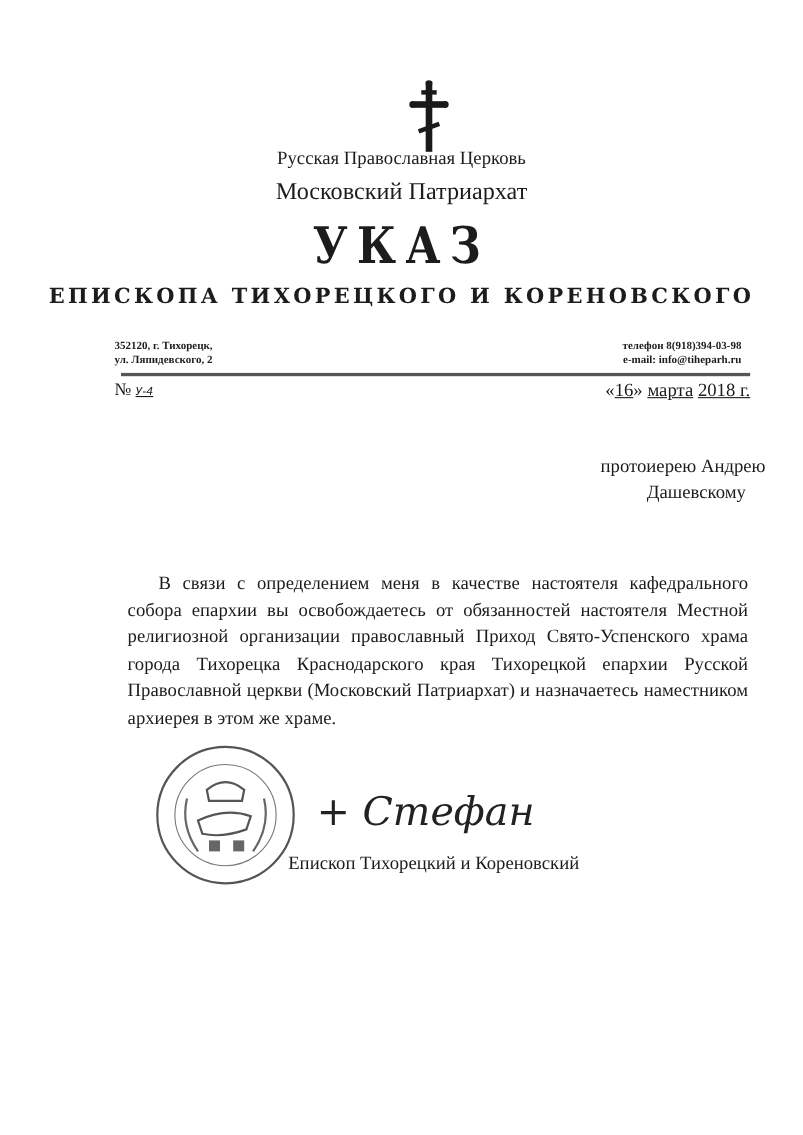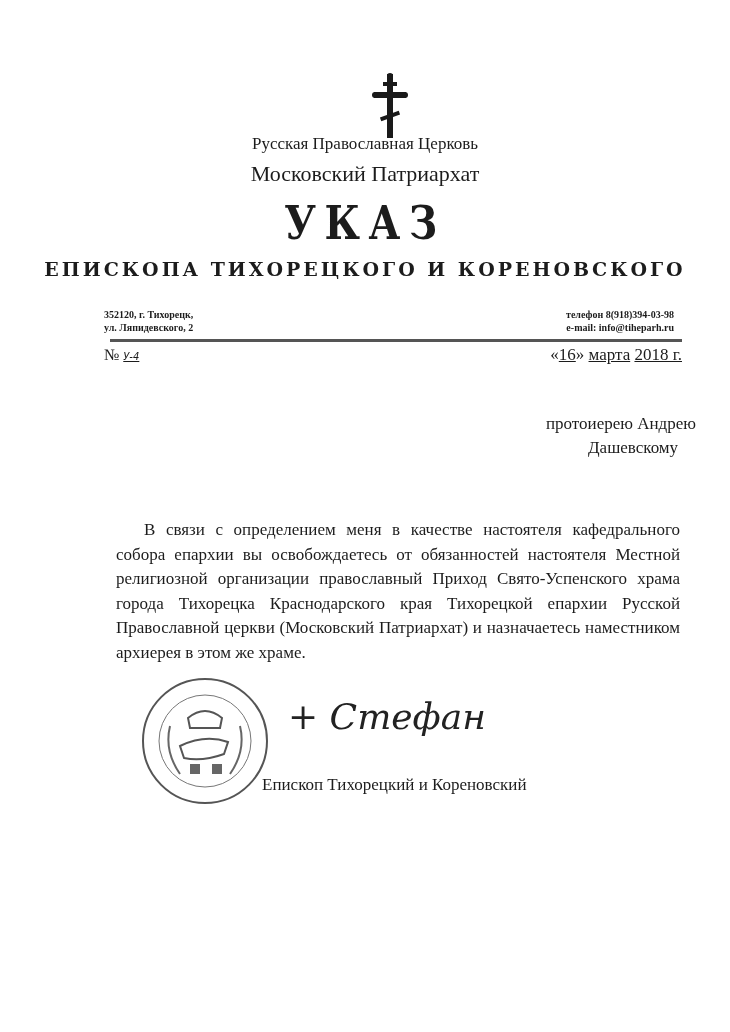--- a/index.html
+++ b/index.html
@@ -14,21 +14,21 @@
   .contact { right: 56px; top: 308px; font-size: 10px; font-weight: bold; line-height: 13px; text-align: right; }
   .rule { left: 110px; top: 339px; width: 572px; height: 3px; background: #555; }
   .num { left: 104px; top: 346px; font-size: 16px; }
   .num .hw { font-family: "DejaVu Sans", sans-serif; font-style: italic; text-decoration: underline; font-size: 10px; }
   .date { right: 48px; top: 345px; font-size: 17px; }
   .date u { text-decoration: underline; }
   .addressee { left: 510px; top: 412px; font-size: 17px; line-height: 24px; margin-left: 36px; }
   .addressee div:last-child { padding-left: 42px; }
   .body { left: 116px; top: 518px; width: 564px; font-size: 17px; line-height: 24.5px; text-align: justify; text-indent: 28px; }
   .seal { left: 140px; top: 676px; width: 130px; height: 130px; }
-  .sign { left: 288px; top: 696px; font-family: "DejaVu Serif", serif; font-style: italic; font-size: 36px; color: #222; }
+  .sign { left: 288px; top: 718px; font-family: "DejaVu Serif", serif; font-style: italic; font-size: 36px; color: #222; }
   .sigtitle { left: 262px; top: 775px; font-size: 17px; }
 </style>
 </head>
 <body>
 
 <svg class="abs cross" viewBox="0 0 36 68">
   <rect x="15" y="2" width="6" height="64" fill="#1a1a1a"></rect>
   <rect x="11" y="10" width="14" height="4" fill="#1a1a1a"></rect>
   <rect x="2" y="20" width="32" height="6" fill="#1a1a1a"></rect>
   <rect x="8" y="42" width="20" height="4" fill="#1a1a1a" transform="rotate(-20 18 44)"></rect>

